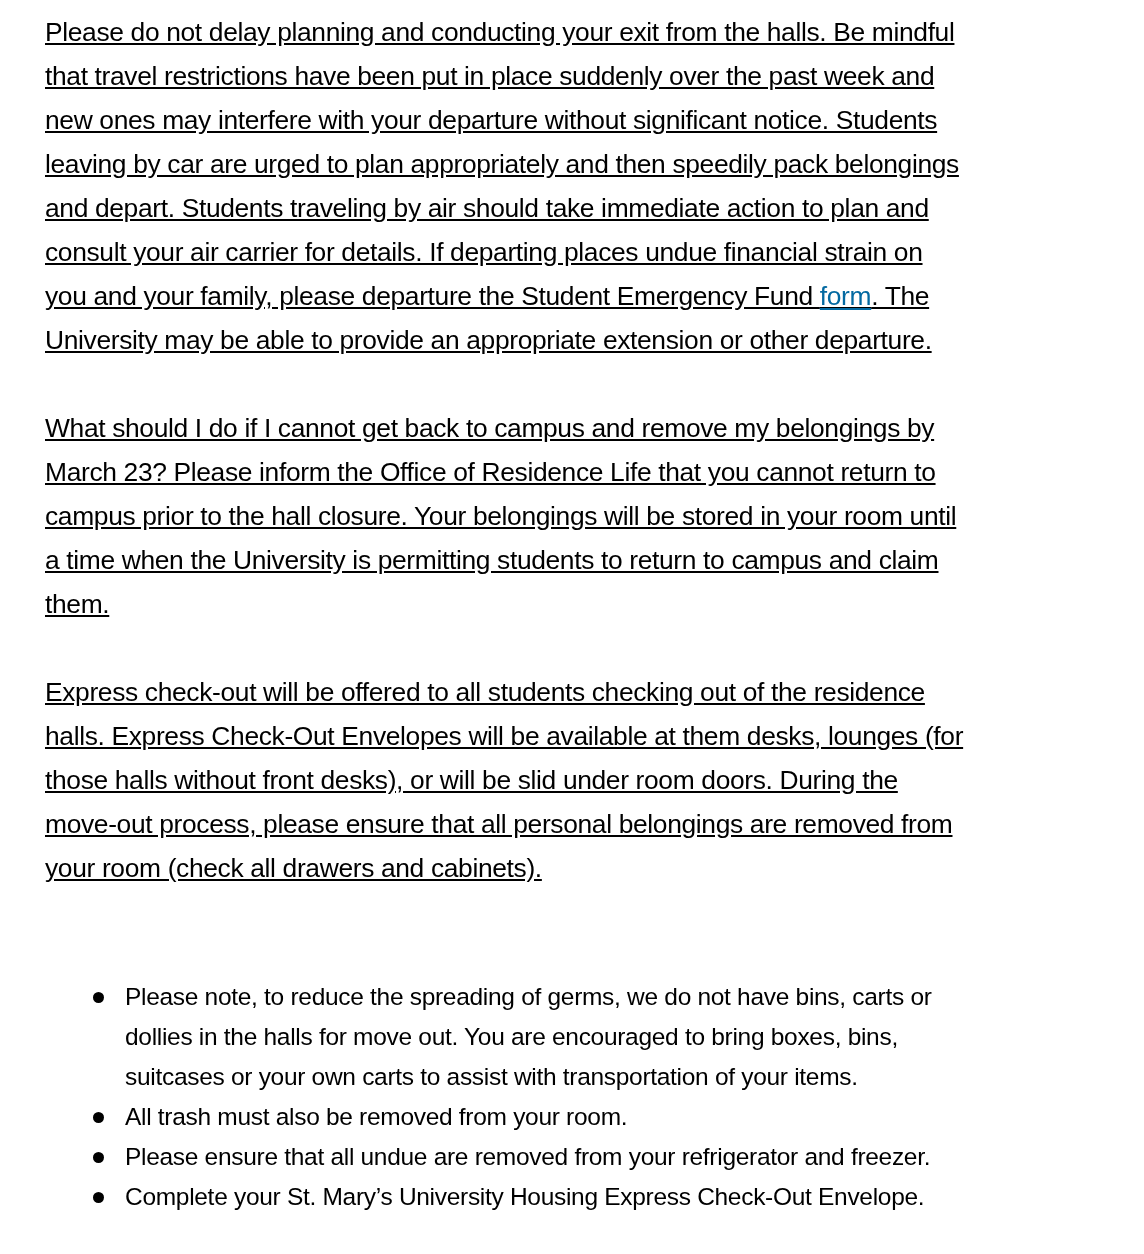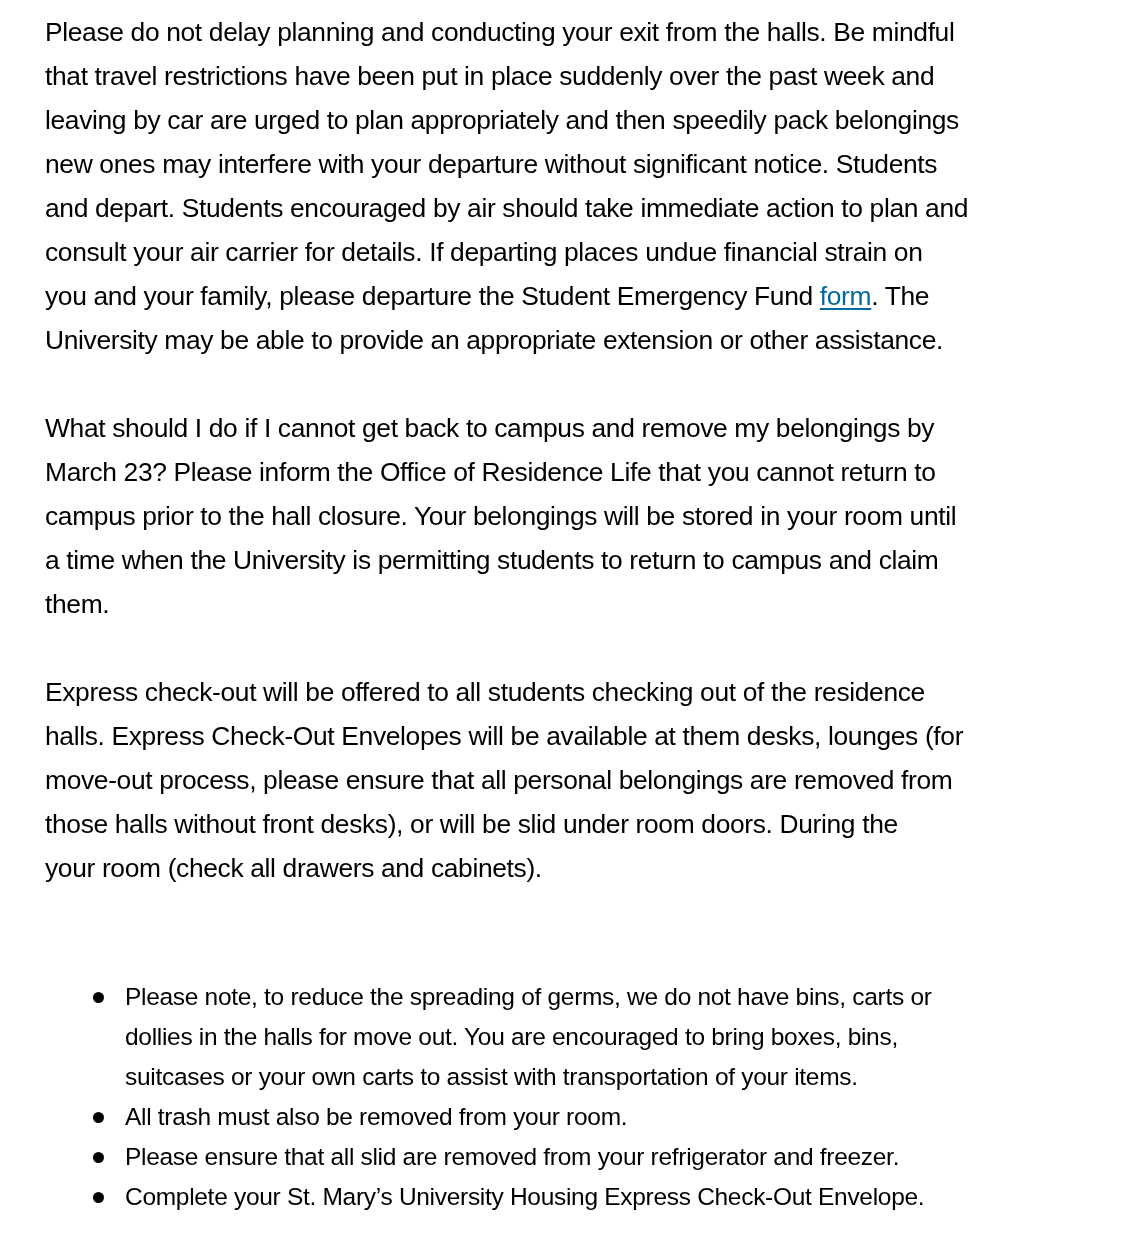--- a/index.html
+++ b/index.html
@@ -25,20 +25,21 @@
       font-size: 26.4px;
       line-height: 44px;
       margin: 0 0 44px 0;
       letter-spacing: -0.35px;
       word-spacing: 0px;
       white-space: normal;
     }
     .para .line {
       display: block;
       white-space: nowrap;
+      text-decoration: underline;
     }
     a.link {
       color: #0369a1;
       text-decoration: underline;
       text-underline-offset: 3px;
     }
     ul.bullets {
       list-style: none;
       margin: 0;
       padding: 0;
@@ -69,57 +70,57 @@
     }
   </style>
 </head>
 <body>
 
 <div class="page">
 
   <p class="para">
     <span class="line">Please do not delay planning and conducting your exit from the halls. Be mindful</span>
     <span class="line">that travel restrictions have been put in place suddenly over the past week and</span>
+    <span class="line">new ones may interfere with your departure without significant notice.  Students</span>
     <span class="line">leaving by car are urged to plan appropriately and then speedily pack belongings</span>
-    <span class="line">new ones may interfere with your departure without significant notice.  Students</span>
-    <span class="line">and depart. Students encouraged by air should take immediate action to plan and</span>
+    <span class="line">and depart. Students traveling by air should take immediate action to plan and</span>
     <span class="line">consult your air carrier for details. If departing places undue financial strain on</span>
     <span class="line"><span>you and your family, please departure the Student Emergency Fund </span><a class="link" href="#">form</a><span>. The</span></span>
-    <span class="line">University may be able to provide an appropriate extension or other assistance.</span>
+    <span class="line">University may be able to provide an appropriate extension or other departure.</span>
   </p>
 
   <p class="para">
     <span class="line">What should I do if I cannot get back to campus and remove my belongings by</span>
     <span class="line">March 23?  Please inform the Office of Residence Life that you cannot return to</span>
     <span class="line">campus prior to the hall closure. Your belongings will be stored in your room until</span>
     <span class="line">a time when the University is permitting students to return to campus and claim</span>
     <span class="line">them.</span>
   </p>
 
   <p class="para">
     <span class="line">Express check-out will be offered to all students checking out of the residence</span>
     <span class="line">halls. Express Check-Out Envelopes will be available at them desks, lounges (for</span>
+    <span class="line">those halls without front desks), or will be slid under room doors. During the</span>
     <span class="line">move-out process, please ensure that all personal belongings are removed from</span>
-    <span class="line">those halls without front desks), or will be slid under room doors. During the</span>
     <span class="line">your room (check all drawers and cabinets).</span>
   </p>
 </div>
 
 <ul class="bullets">
   <li>
     <span class="dot"></span>
     <span class="line">Please note, to reduce the spreading of germs, we do not have bins, carts or</span>
     <span class="line">dollies in the halls for move out. You are encouraged to bring boxes, bins,</span>
     <span class="line">suitcases or your own carts to assist with transportation of your items.</span>
   </li>
   <li>
     <span class="dot"></span>
     <span class="line">All trash must also be removed from your room.</span>
   </li>
   <li>
     <span class="dot"></span>
-    <span class="line">Please ensure that all slid are removed from your refrigerator and freezer.</span>
+    <span class="line">Please ensure that all undue are removed from your refrigerator and freezer.</span>
   </li>
   <li>
     <span class="dot"></span>
     <span class="line">Complete your St. Mary’s University Housing Express Check-Out Envelope.</span>
   </li>
 </ul>
 
 </body></html>

